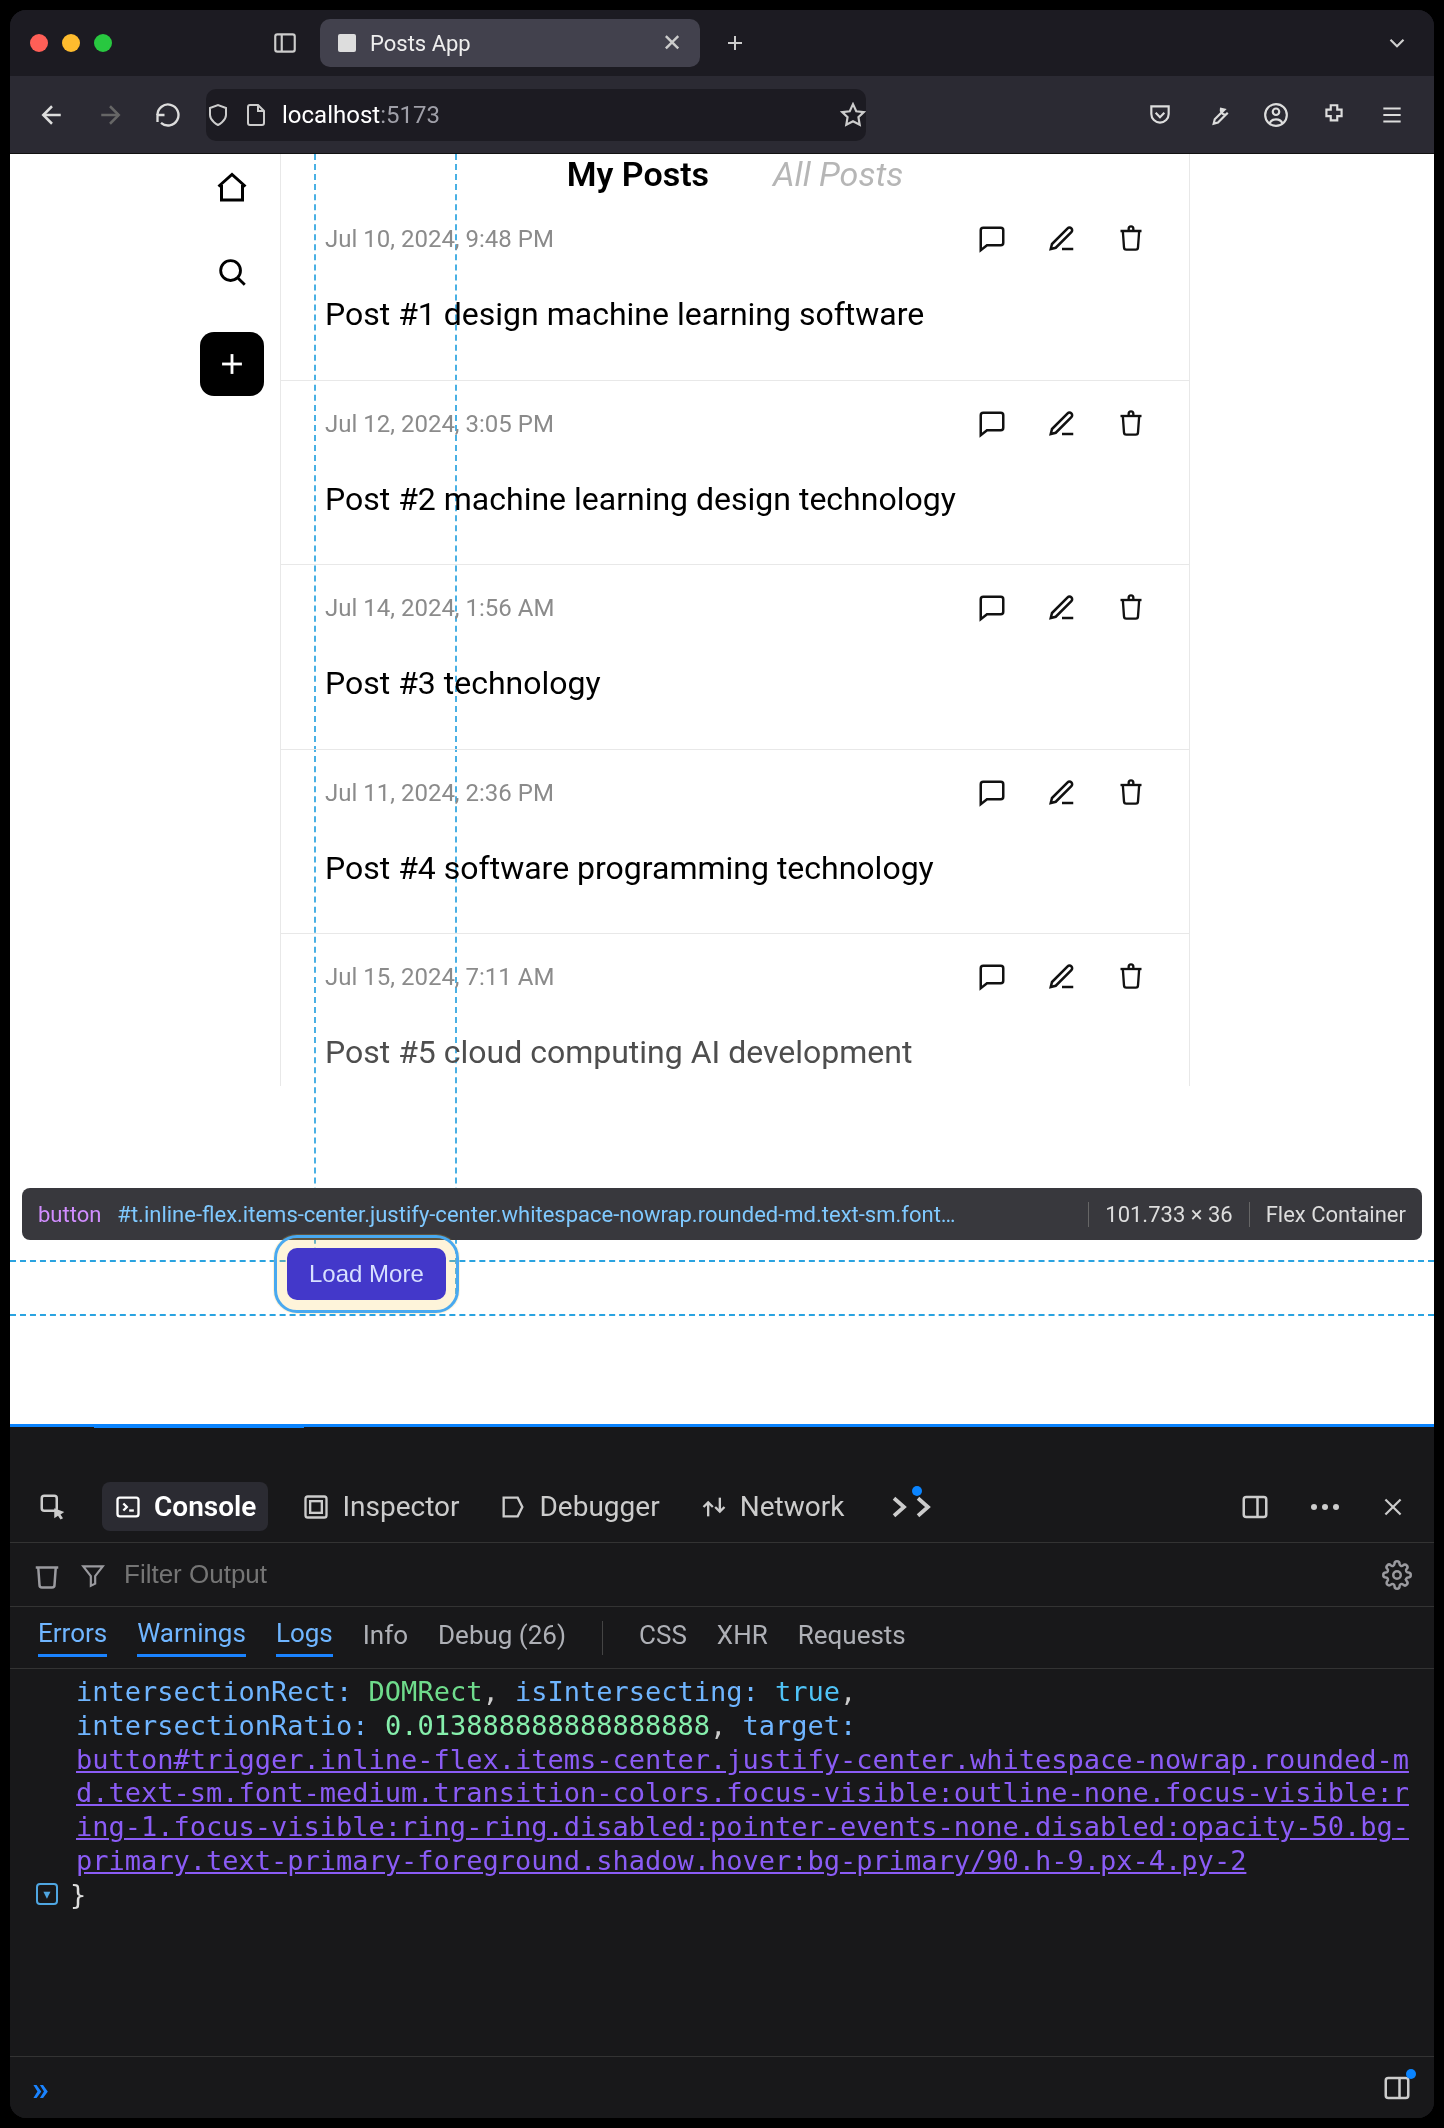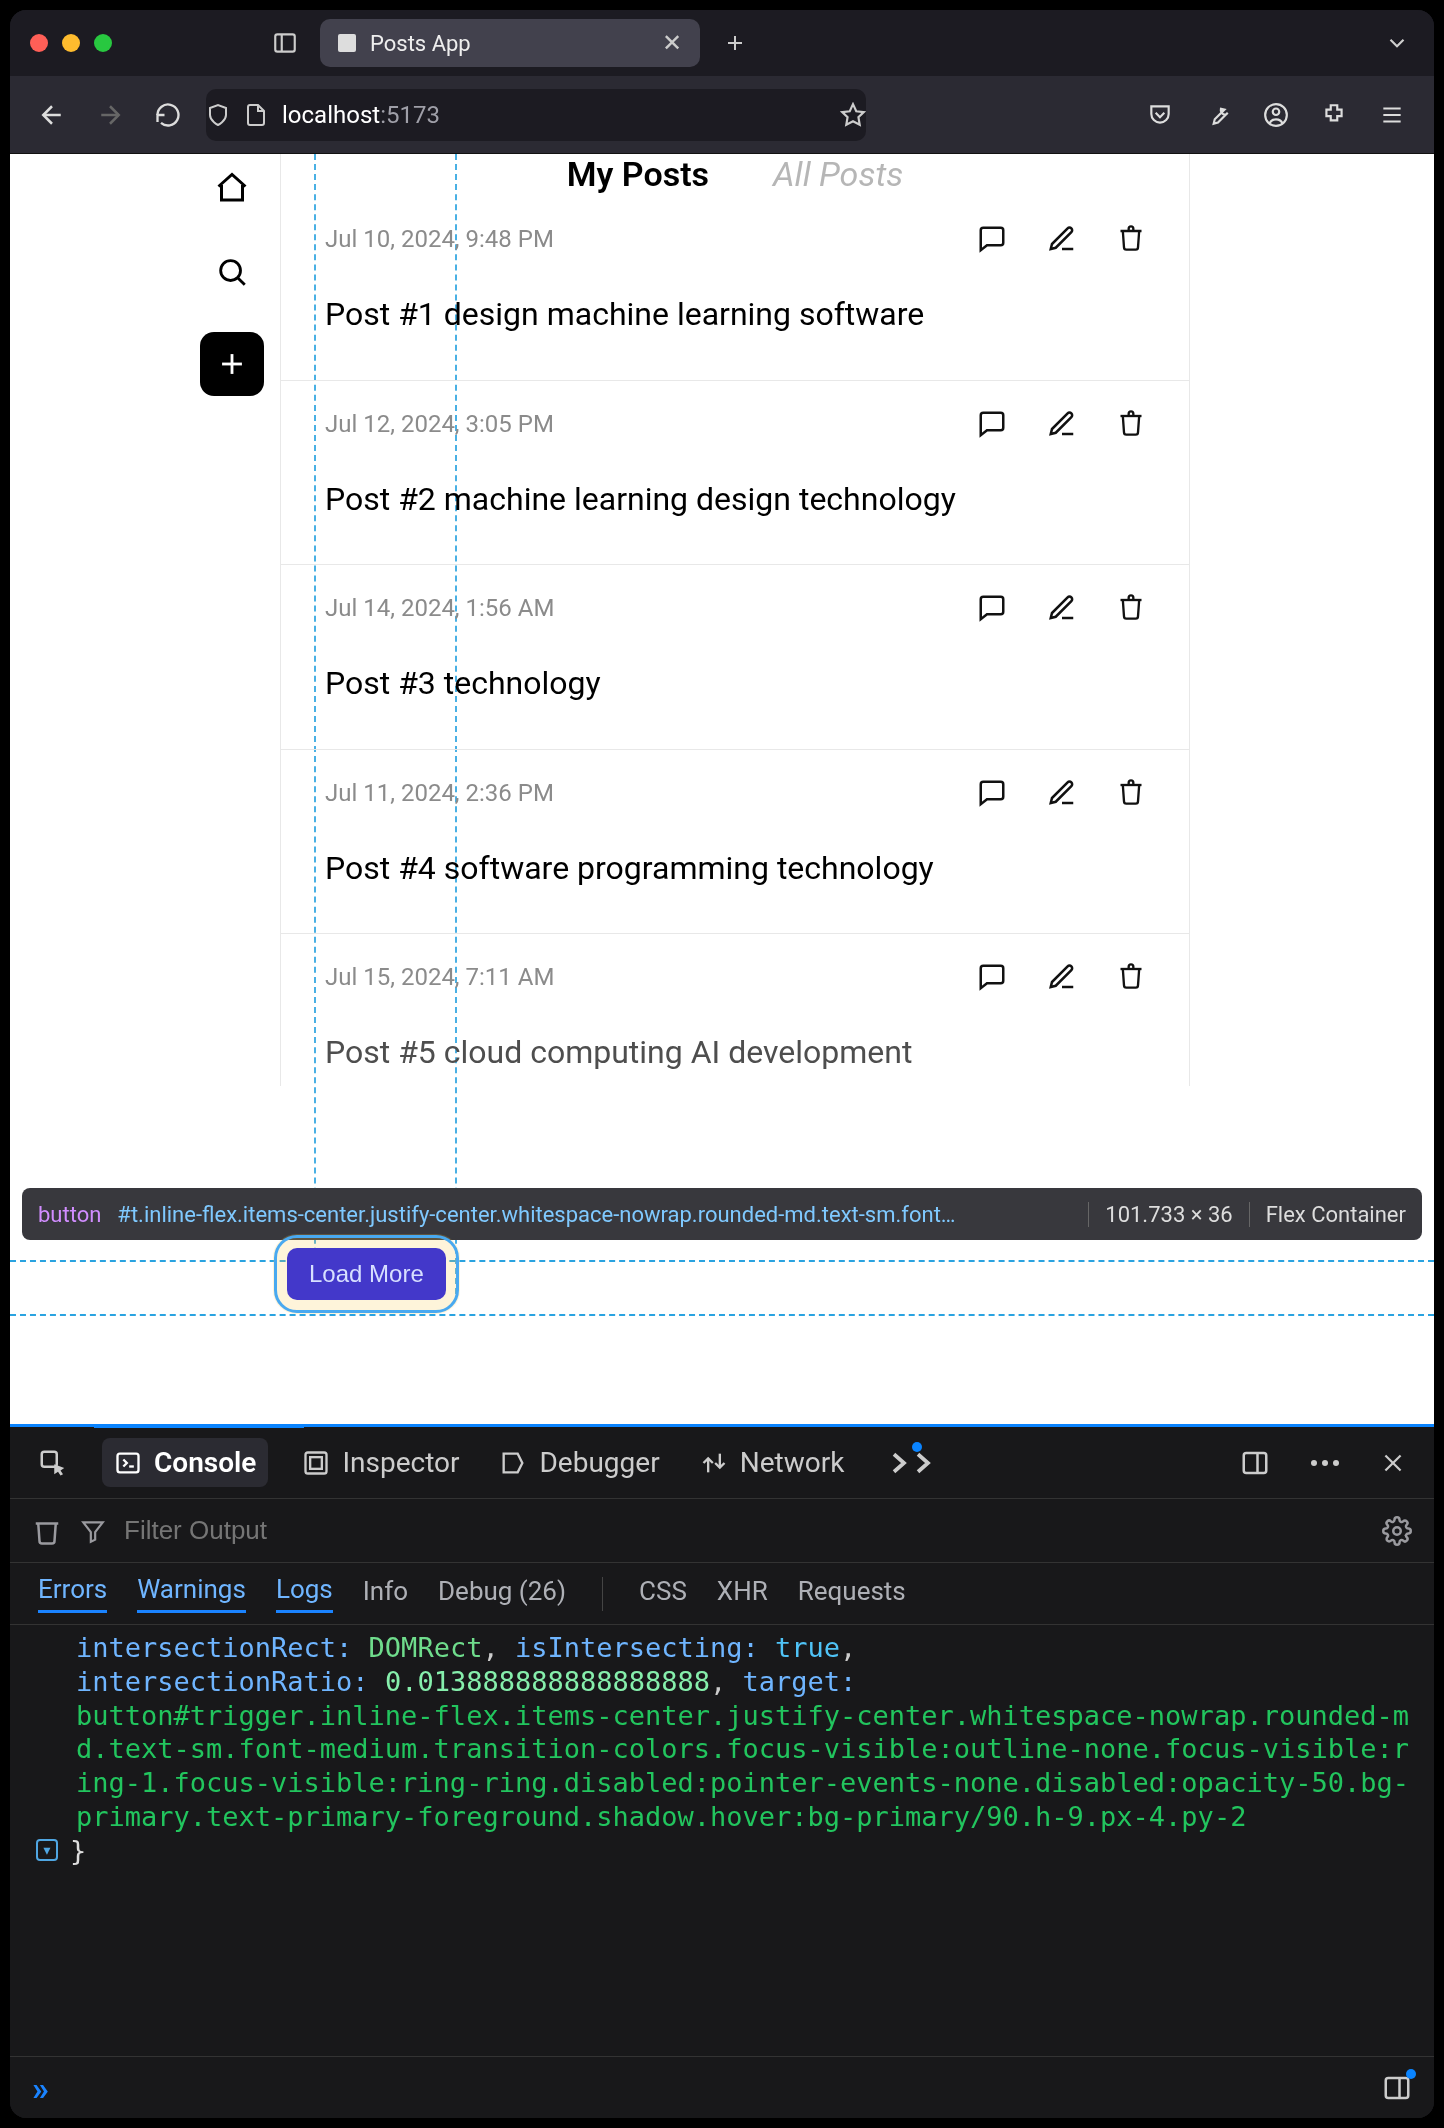--- a/index.html
+++ b/index.html
@@ -127,20 +127,21 @@
   .insp-bar .dim{color:#ddd; border-left:1px solid #666; padding-left:16px;}
   .insp-bar .flex{color:#ddd; border-left:1px solid #666; padding-left:16px;}
   
   .devtools {
     flex:1; background:#18181a; color:#ccc; display:flex; flex-direction:column;
     border-top: 3px solid #0a84ff;
   }
   .dt-tabs {
     height: 72px; display:flex; align-items:center; gap: 28px; padding: 0 22px;
     border-bottom: 1px solid #333;
+    margin-top: 44px;
   }
   .dtab{ display:flex; align-items:center; gap:12px; font-size:28px; color:#ccc; padding:8px 6px;}
   .dtab.active{ color:#fff;}
   .dtab.active .tabname{ font-weight:600;}
   .dtab.sel{ background:#2b2b32; border-radius:8px; padding:8px 12px;}
   .dtab .bluedot{ position:relative;}
   .dtab .bluedot::after{content:"";position:absolute;right:-8px;top:-6px;width:10px;height:10px;border-radius:50%;background:#0a84ff;}
   .dt-tabs .spacer{flex:1;}
   .dt-filter {
     height:64px; display:flex; align-items:center; gap:18px; padding:0 22px;
@@ -152,21 +153,21 @@
   }
   .dt-cats .cat{ color:#aeb0b6; padding-bottom:6px;}
   .dt-cats .cat.on{ color:#6fb5ff; border-bottom:3px solid #1a83ff;}
   .dt-cats .divider{ width:1px; height:34px; background:#444; margin:0 6px;}
   .dt-console {
     flex:1; padding: 6px 10px 10px 66px; font-family: ui-monospace, Menlo, monospace;
     font-size:27px; line-height:1.25; overflow:hidden;
     word-break: break-all;
   }
   .tok-key{color:#6fb5ff;} .tok-type{color:#6fdc8c;} .tok-true{color:#4fc3f7;}
-  .tok-num{color:#86efac;} .tok-target{color:#22c55e;}
+  .tok-num{color:#86efac;} .tok-target{color:#8b5cf6;text-decoration:underline;}
   .dt-console .lastline{ display:flex; align-items:center; gap:12px; margin-left:-40px;}
   .toggle-box{display:inline-flex;align-items:center;justify-content:center;width:22px;height:22px;border:2px solid #4fa6e2;color:#4fa6e2;font-size:18px;border-radius:4px;}
   .brace{color:#ddd;}
   .dt-footer{
     height:62px; display:flex; align-items:center; padding:0 22px;
     border-top:1px solid #333;
   }
   .dt-footer .dbl{color:#1a83ff;font-size:34px;font-weight:700;}
   .dt-footer .spacer{flex:1;}
   .panel-icon{ position:relative; color:#ccc;}

